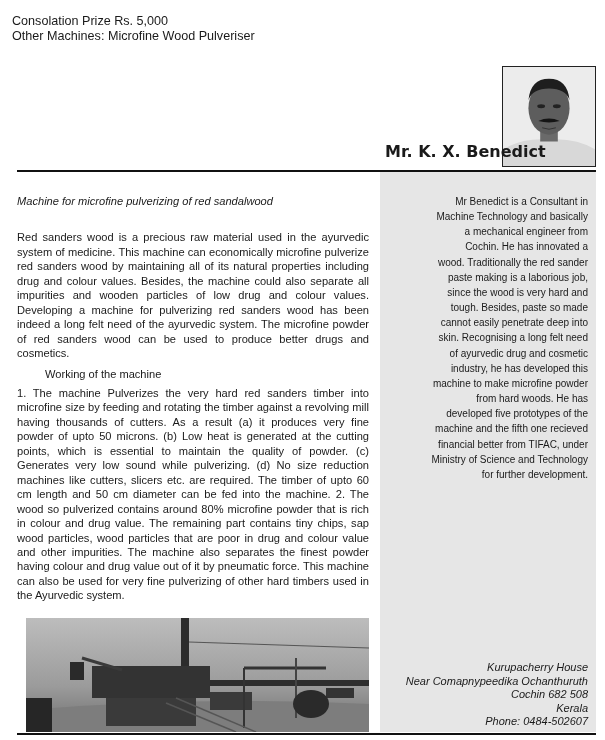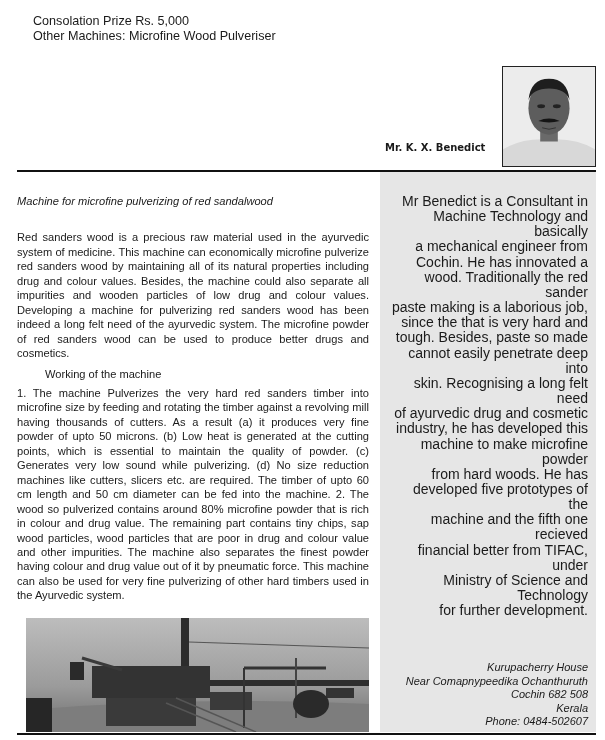--- a/index.html
+++ b/index.html
@@ -1,37 +1,37 @@
 <!DOCTYPE html>
 <html><head>
 <meta charset="utf-8">
 <style>
   * { margin: 0; padding: 0; box-sizing: border-box; }
   html, body { width: 605px; height: 740px; background: #ffffff; overflow: hidden; }
   body { position: relative; font-family: "Liberation Sans", sans-serif; color: #1a1a1a; }
 
-  .header { position: absolute; left: 33px; top: 14px; font-size: 12.6px; line-height: 15px; }
+  .header { position: absolute; left: 12px; top: 14px; font-size: 12.6px; line-height: 15px; }
   .header div { white-space: nowrap; }
 
-  .name { position: absolute; left: 385px; top: 142px; font-family: "DejaVu Sans", sans-serif; font-weight: bold; font-size: 10px; white-space: nowrap; }
+  .name { position: absolute; left: 385px; top: 142px; font-family: "DejaVu Sans", sans-serif; font-weight: bold; font-size: 16px; white-space: nowrap; }
 
   .portrait { position: absolute; left: 502px; top: 66px; width: 94px; height: 101px; border: 1.5px solid #222; background: #e9e9e9; overflow: hidden; }
   .portrait svg { display: block; width: 100%; height: 100%; }
 
   .rule-top { position: absolute; left: 17px; top: 170px; width: 579px; height: 1.5px; background: #111; }
   .rule-bottom { position: absolute; left: 17px; top: 733px; width: 579px; height: 1.5px; background: #111; }
 
   .sidepanel { position: absolute; left: 380px; top: 172px; width: 216px; height: 560px; background: #e6e6e6; }
 
   .main { position: absolute; left: 17px; top: 194px; width: 352px; font-size: 11.1px; line-height: 14.45px; }
   .main .subtitle { font-style: italic; margin-bottom: 22px; }
   .main p { text-align: justify; }
   .main .section { margin-top: 6px; margin-bottom: 5px; margin-left: 28px; }
 
-  .bio { position: absolute; left: 390px; top: 194px; width: 198px; font-size: 14px; line-height: 15.15px; text-align: right; }
+  .bio { position: absolute; left: 390px; top: 194px; width: 198px; font-size: 10px; line-height: 15.15px; text-align: right; }
 
   .address { position: absolute; left: 390px; top: 661px; width: 198px; font-size: 11px; line-height: 13.6px; font-style: italic; text-align: right; }
   .address div { white-space: nowrap; }
 
   .photo { position: absolute; left: 26px; top: 618px; width: 343px; height: 114px; background: #9a9a9a; overflow: hidden; }
   .photo svg { display: block; width: 100%; height: 100%; }
 </style>
 </head>
 <body>
 
@@ -67,21 +67,21 @@
   <p>1. The machine Pulverizes the very hard red sanders timber into microfine size by feeding and rotating the timber against a revolving mill having thousands of cutters. As a result (a) it produces very fine powder of upto 50 microns. (b) Low heat is generated at the cutting points, which is essential to maintain the quality of powder. (c) Generates  very low sound while pulverizing. (d) No size reduction machines like cutters, slicers etc. are required. The timber of upto 60 cm length and 50 cm diameter can be fed into the machine. 2. The wood so pulverized contains around 80% microfine powder that is rich in colour and drug value. The remaining part contains tiny chips, sap wood particles, wood particles that are poor in drug and colour value and other impurities. The machine also separates the finest powder having colour and drug value out of it by pneumatic force. This machine can also be used for very fine pulverizing of other hard timbers used in the  Ayurvedic system.</p>
 </div>
 
 <div class="bio">
   <div>Mr Benedict is a Consultant in</div>
   <div>Machine Technology and basically</div>
   <div>a mechanical engineer from</div>
   <div>Cochin.  He has innovated a</div>
   <div>wood. Traditionally the red sander</div>
   <div>paste making is a laborious job,</div>
-  <div>since the that is very hard and</div>
+  <div>since the wood is very hard and</div>
   <div>tough. Besides, paste so made</div>
   <div>cannot easily penetrate deep into</div>
   <div>skin. Recognising a long felt need</div>
   <div>of ayurvedic drug and cosmetic</div>
   <div>industry, he has developed this</div>
   <div>machine to make microfine powder</div>
   <div>from hard woods. He has</div>
   <div>developed five prototypes of the</div>
   <div>machine and the fifth one recieved</div>
   <div>financial better from TIFAC, under</div>

